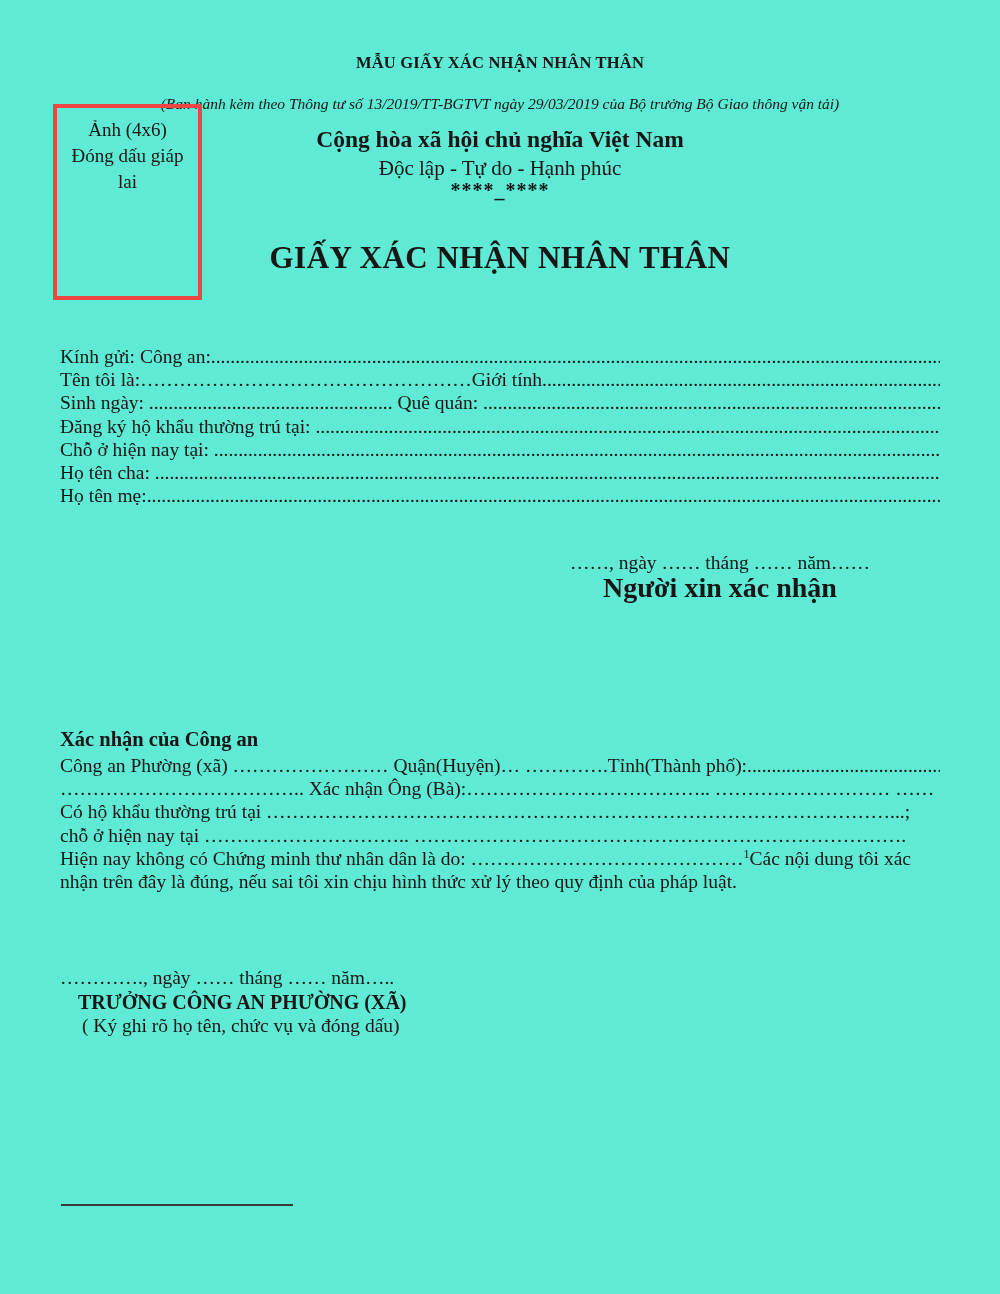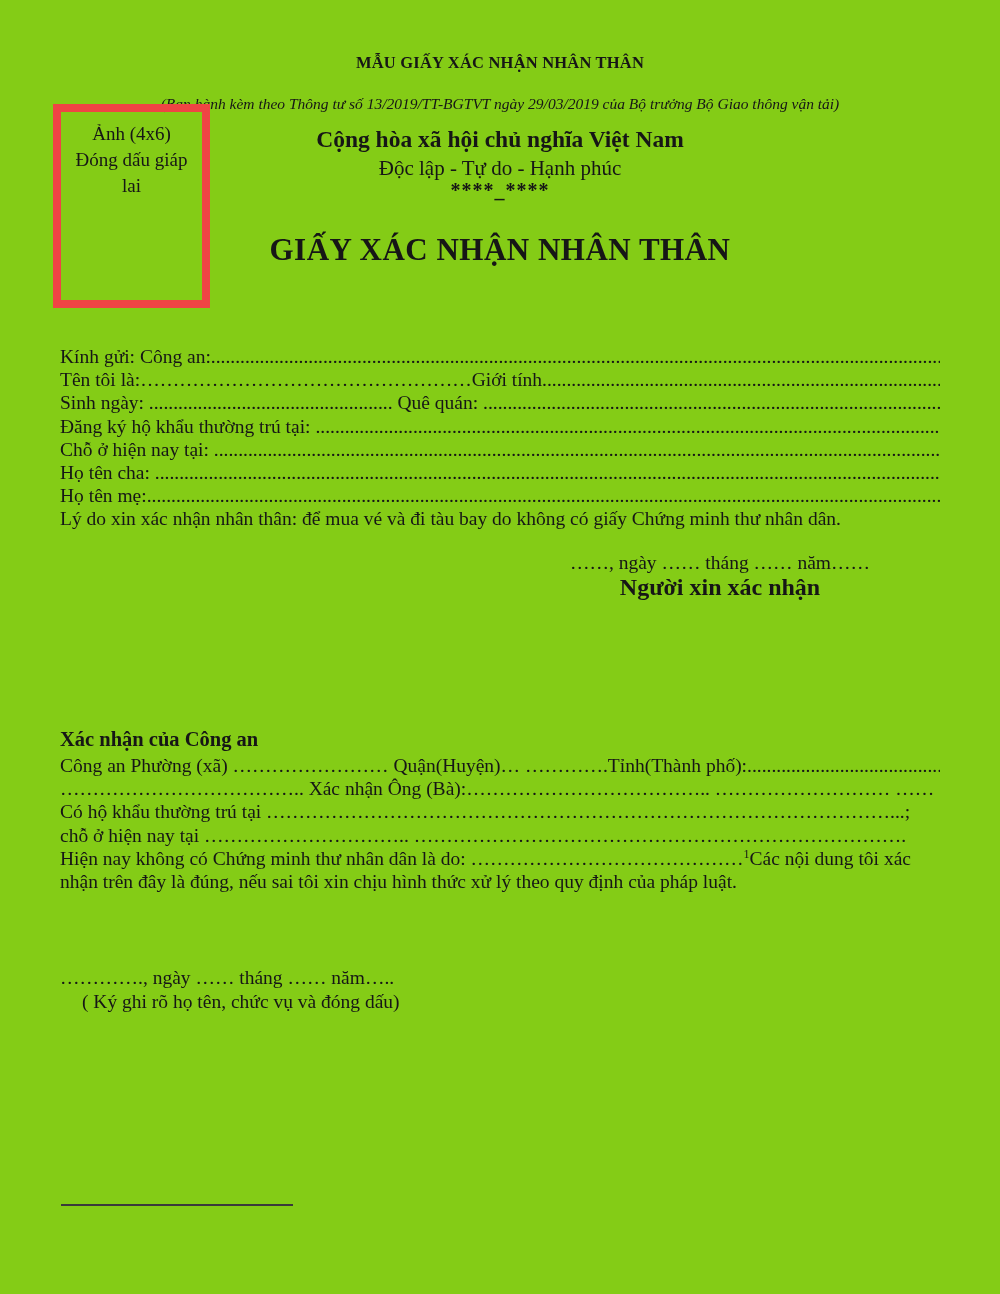--- a/index.html
+++ b/index.html
@@ -1,40 +1,40 @@
 <!DOCTYPE html>
 <html><head>
 <meta charset="utf-8">
 <style>
   html,body{margin:0;padding:0;background:#ffffff;}
   .page{
     position:relative;
     width:1000px;height:1294px;
-    background:#84cc16;
+    background:#5eead4;
     color:#161616;
     font-family:"Liberation Serif","DejaVu Serif",serif;
     overflow:hidden;
   }
   .centered{position:absolute;left:0;width:1000px;text-align:center;}
   .top-label{top:53px;font-weight:bold;font-size:16.5px;line-height:20px;letter-spacing:.2px;}
   .issuance{top:94px;font-style:italic;font-size:15.5px;line-height:20px;}
   .photo-box{
     position:absolute;left:53px;top:104px;width:141px;height:179px;
-    border:8px solid #ef4444;text-align:center;
+    border:4px solid #ef4444;text-align:center;
     font-size:19px;line-height:26px;padding-top:9px;box-sizing:content-box;
   }
   .nat-title{top:125px;font-weight:bold;font-size:23.5px;line-height:28px;}
   .nat-motto{top:155px;font-size:21px;line-height:26px;}
   .stars{top:178px;font-weight:bold;font-size:20px;line-height:24px;letter-spacing:1px;}
-  .doc-title{top:232px;font-weight:bold;font-size:31px;line-height:36px;letter-spacing:.5px;}
+  .doc-title{top:240px;font-weight:bold;font-size:31px;line-height:36px;letter-spacing:.5px;}
   .form-body{position:absolute;left:60px;top:345px;width:880px;font-size:19.5px;line-height:23.2px;}
   .line{white-space:nowrap;overflow:hidden;}
   .sign-1{position:absolute;left:565px;top:550px;width:310px;text-align:center;}
   .sign-1 .date-line{font-size:19.5px;line-height:25px;}
-  .sign-1 .who{font-size:24px;font-weight:bold;line-height:25px;}
+  .sign-1 .who{font-size:28px;font-weight:bold;line-height:25px;}
   .police{position:absolute;left:60px;top:727px;width:880px;font-size:19.5px;line-height:23.2px;}
   .police .heading{font-size:20.5px;font-weight:bold;line-height:25px;margin-bottom:2px;white-space:nowrap;}
   sup{font-size:.62em;line-height:0;vertical-align:super;}
   .sign-2{position:absolute;left:60px;top:942px;font-size:19.5px;line-height:24px;margin-top:24px;}
   .sign-2 .s2-title{font-weight:bold;font-size:20px;padding-left:18px;}
   .sign-2 .s2-note{padding-left:22px;}
   .foot-rule{position:absolute;left:61px;top:1204px;width:232px;border-top:2px solid #3a3a3a;height:0;}
   .footnote{position:absolute;left:60px;top:1212px;font-size:16.5px;line-height:22px;}
 </style>
 </head>
@@ -57,38 +57,38 @@
   <div class="centered doc-title">GIẤY XÁC NHẬN NHÂN THÂN</div>
 
   <div class="form-body">
     <div class="line">Kính gửi: Công an:........................................................................................................................................................................................................</div>
     <div class="line">Tên tôi là:……………………………………………Giới tính.............................................................................................</div>
     <div class="line">Sinh ngày: .................................................. Quê quán: ..........................................................................................................................</div>
     <div class="line">Đăng ký hộ khẩu thường trú tại: ...........................................................................................................................................................</div>
     <div class="line">Chỗ ở hiện nay tại: ..........................................................................................................................................................................</div>
     <div class="line">Họ tên cha: ....................................................................................................................................................................................</div>
     <div class="line">Họ tên mẹ:......................................................................................................................................................................................</div>
-    <div class="line">Lý do xin xác nhận nhân thân: để mua vé và đi tàu bay do không có giấy Chứng minh thư nhân dân.</div>
   </div>
 
   <div class="sign-1">
     <div class="date-line">……, ngày …… tháng …… năm……</div>
     <div class="who">Người xin xác nhận</div>
   </div>
 
   <div class="police">
     <div class="heading">Xác nhận của Công an</div>
     <div class="line">Công an Phường (xã) …………………… Quận(Huyện)… ………….Tỉnh(Thành phố):.........................................................</div>
     <div class="line">……………………………….. Xác nhận Ông (Bà):……………………………….. ……………………… ……</div>
     <div class="line">Có hộ khẩu thường trú tại ……………………………………………………………………………………...;</div>
     <div class="line">chỗ ở hiện nay tại ………………………….. ………………………………………………………………….</div>
     <div class="line"><span>Hiện nay không có Chứng minh thư nhân dân là do: ……………………………………</span><sup>1</sup><span>Các nội dung tôi xác</span></div>
     <div class="line">nhận trên đây là đúng, nếu sai tôi xin chịu hình thức xử lý theo quy định của pháp luật.</div>
   </div>
 
   <div class="sign-2">
     <div>…………., ngày …… tháng …… năm…..</div>
+    <div class="s2-title">TRƯỞNG CÔNG AN PHƯỜNG (XÃ)</div>
     <div class="s2-note">( Ký ghi rõ họ tên, chức vụ và đóng dấu)</div>
   </div>
 
   <div class="foot-rule"></div>
 
 </div>
 
 </body></html>

